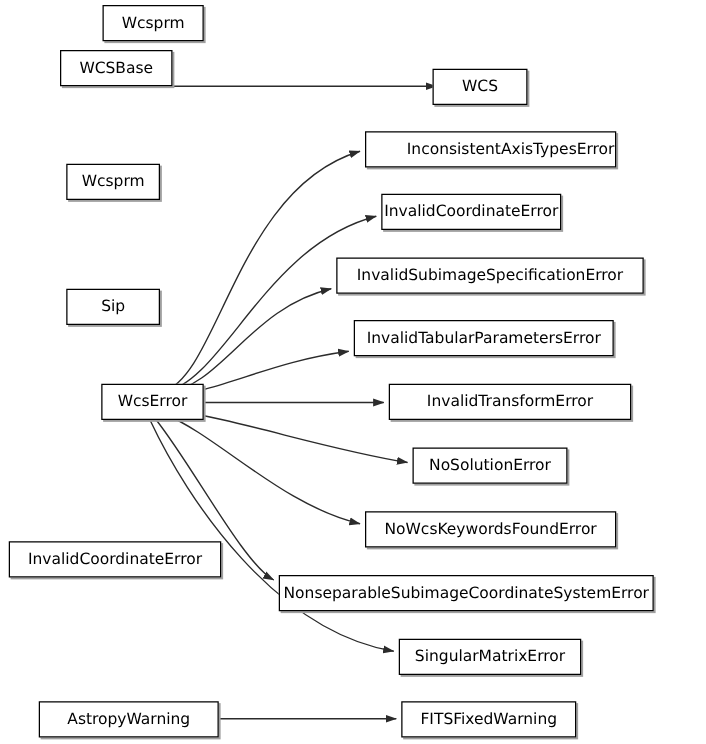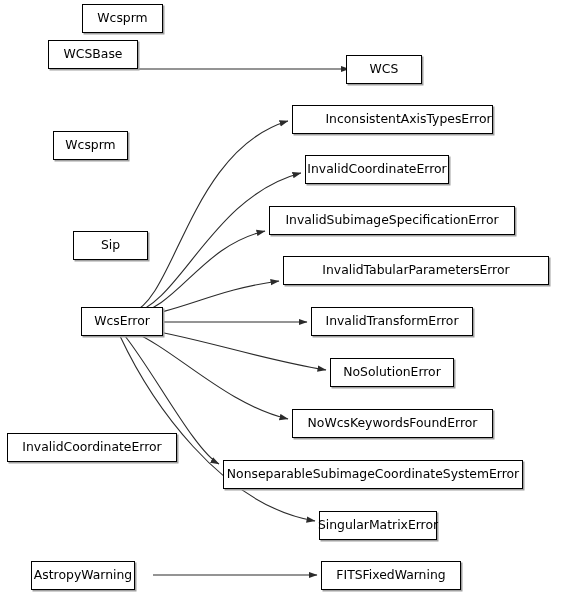--- a/index.html
+++ b/index.html
@@ -86,48 +86,48 @@
       </div>
       <div class="node" style="left: 53px; top: 131px; width: 75px; height: 29px;">
         <span class="node-label">Wcsprm</span>
       </div>
       <div class="node" style="left: 305px; top: 155px; width: 144px; height: 29px;">
         <span class="node-label">InvalidCoordinateError</span>
       </div>
       <div class="node" style="left: 269px; top: 206px; width: 246px; height: 29px;">
         <span class="node-label">InvalidSubimageSpecificationError</span>
       </div>
-      <div class="node" style="left: 53px; top: 231px; width: 75px; height: 29px; margin-left: 20px;">
+      <div class="node" style="left: 53px; top: 231px; width: 75px; height: 29px;">
         <span class="node-label">Sip</span>
       </div>
-      <div class="node" style="left: 283px; top: 256px; width: 266px; height: 29px; text-align: center;">
+      <div class="node" style="left: 283px; top: 256px; width: 208px; height: 29px; text-align: center;">
         <span class="node-label">InvalidTabularParametersError</span>
       </div>
       <div class="node" style="left: 49px; top: 307px; width: 82px; height: 29px; margin-left: 32px;">
         <span class="node-label">WcsError</span>
       </div>
-      <div class="node" style="left: 311px; top: 307px; width: 162px; height: 29px;">
+      <div class="node" style="left: 311px; top: 307px; width: 194px; height: 29px;">
         <span class="node-label">InvalidTransformError</span>
       </div>
       <div class="node" style="left: 330px; top: 358px; width: 124px; height: 29px;">
         <span class="node-label">NoSolutionError</span>
       </div>
       <div class="node" style="left: 292px; top: 409px; width: 201px; height: 29px;">
         <span class="node-label">NoWcsKeywordsFoundError</span>
       </div>
       <div class="node" style="left: 7px; top: 433px; width: 170px; height: 29px;">
         <span class="node-label">InvalidCoordinateError</span>
       </div>
       <div class="node" style="left: 223px; top: 460px; width: 300px; height: 29px;">
         <span class="node-label">NonseparableSubimageCoordinateSystemError</span>
       </div>
-      <div class="node" style="left: 319px; top: 511px; width: 118px; height: 29px;">
+      <div class="node" style="left: 319px; top: 511px; width: 146px; height: 29px;">
         <span class="node-label">SingularMatrixError</span>
       </div>
-      <div class="node" style="left: 31px; top: 561px; width: 104px; height: 29px;">
+      <div class="node" style="left: 31px; top: 561px; width: 144px; height: 29px;">
         <span class="node-label">AstropyWarning</span>
       </div>
       <div class="node" style="left: 321px; top: 561px; width: 140px; height: 29px;">
         <span class="node-label">FITSFixedWarning</span>
       </div>
     </div>
 
 </div>
 
 </body></html>

